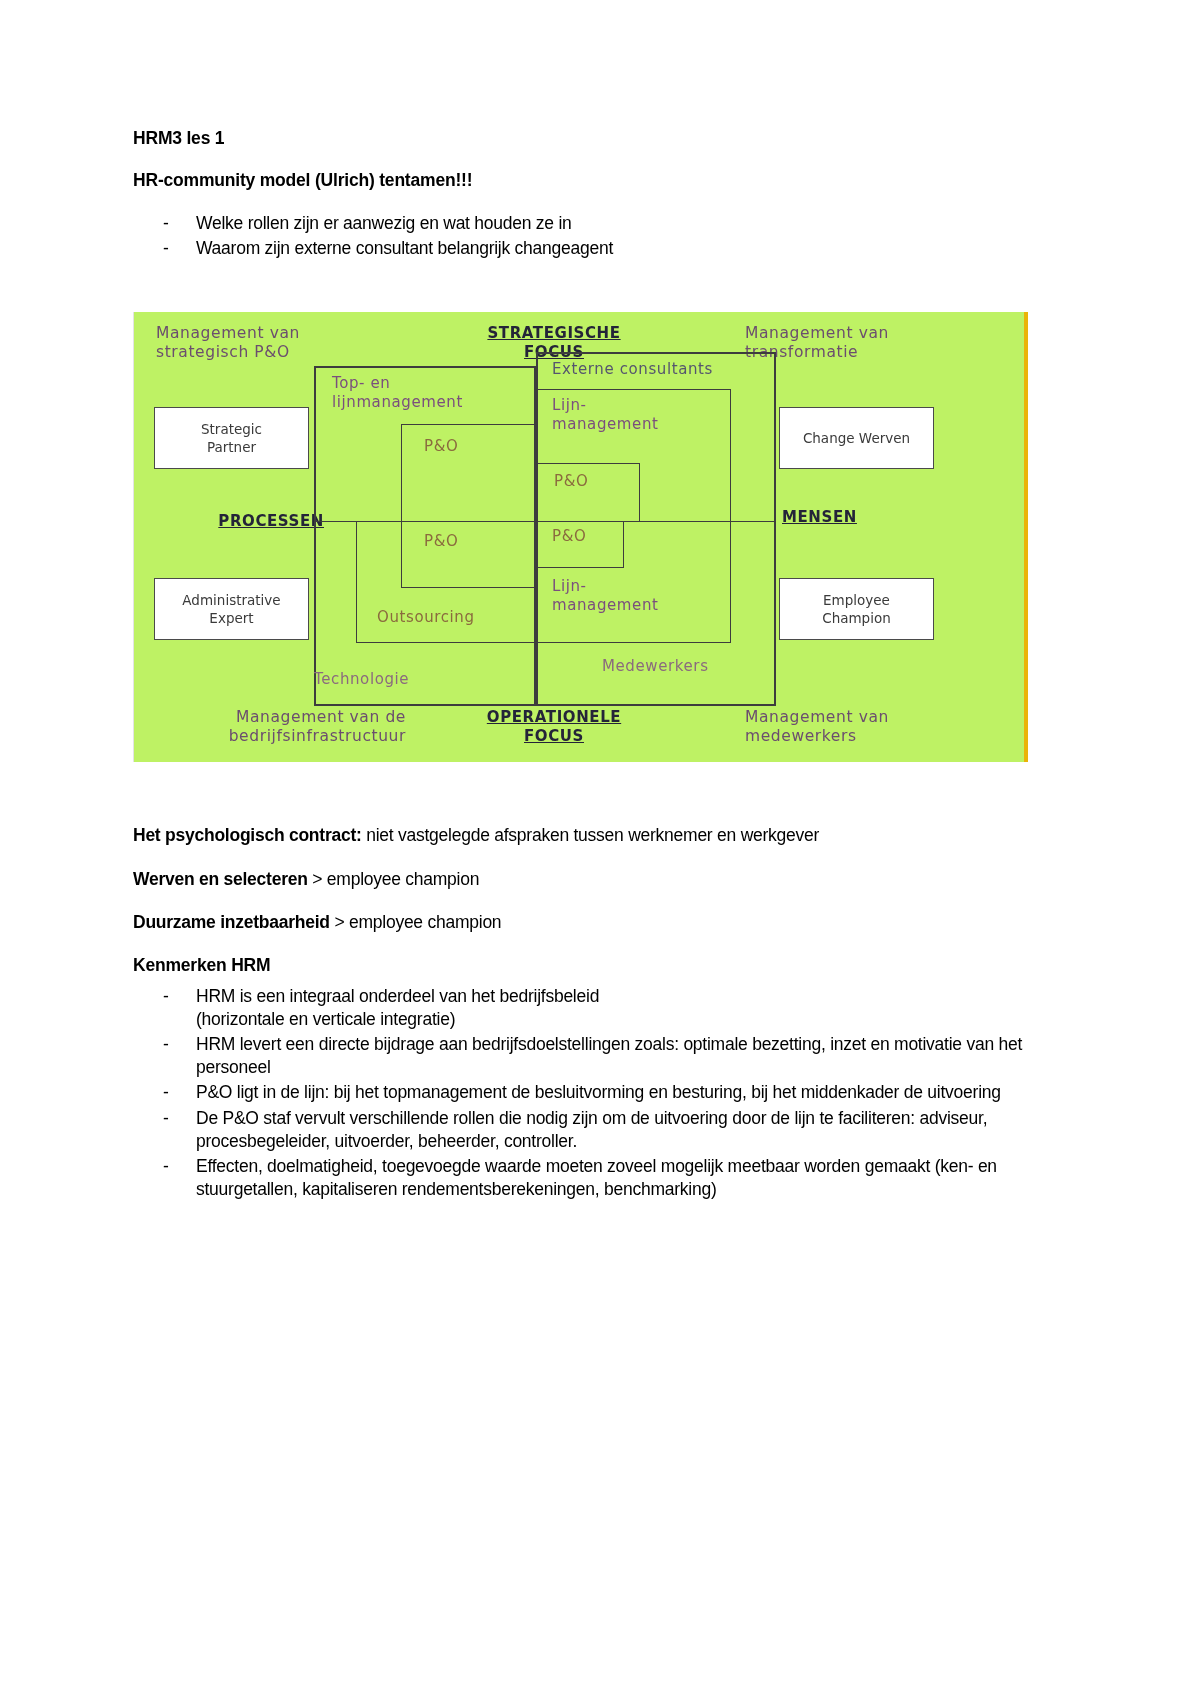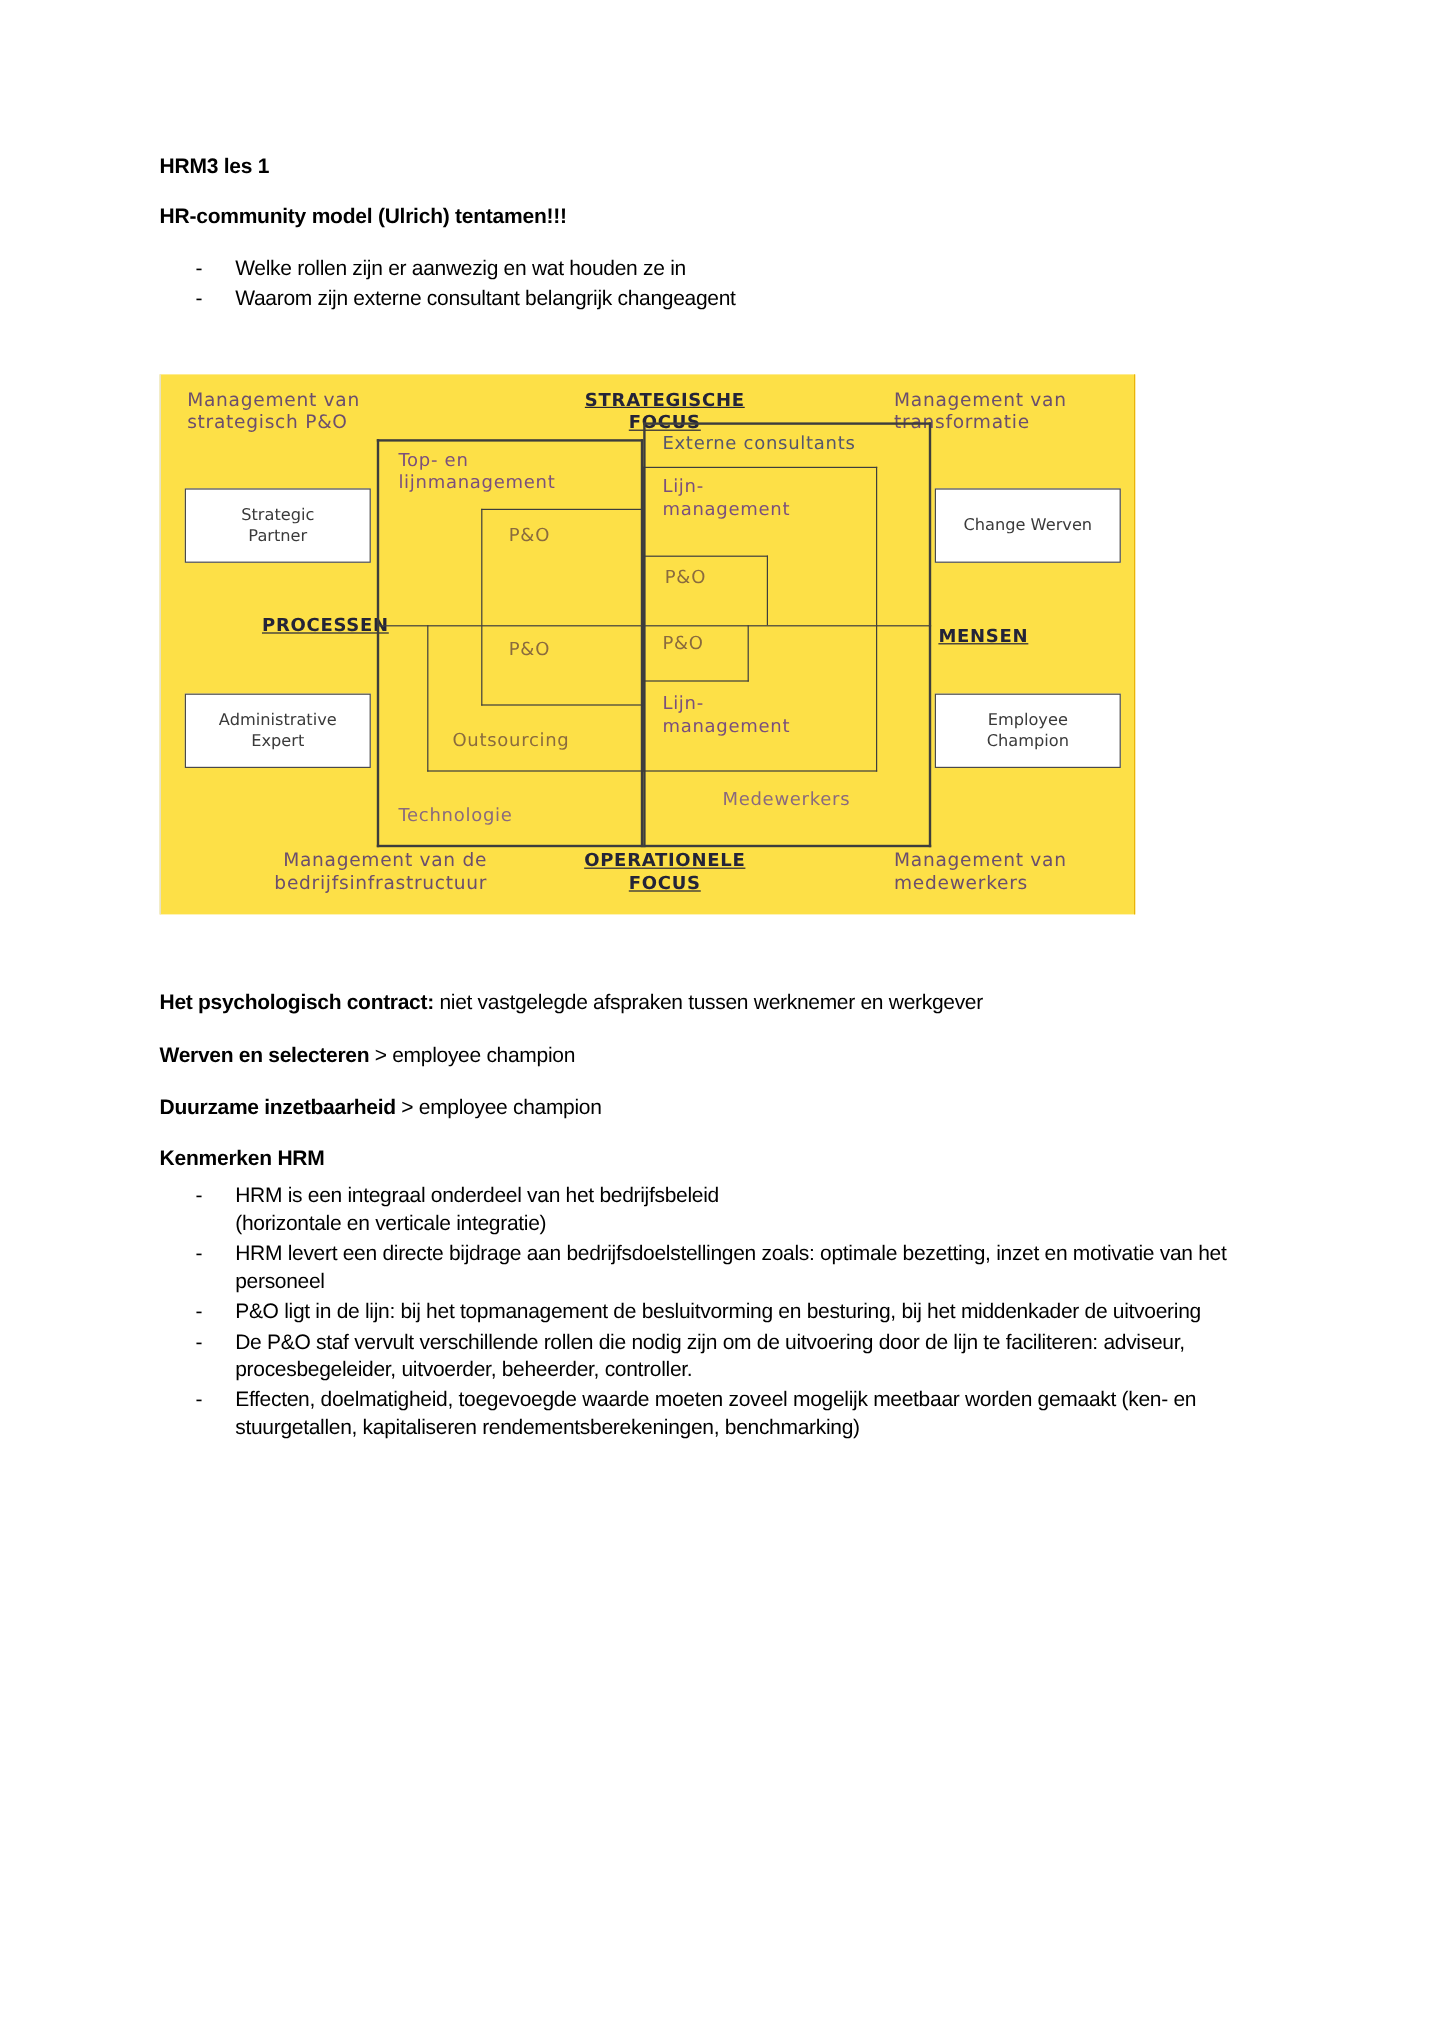--- a/index.html
+++ b/index.html
@@ -63,25 +63,25 @@
     left: 30px;
     top: 0;
   }
 
   .top-list { margin-top: -4px; margin-bottom: 0; }
 
   
   .diagram-wrap {
     position: relative;
     margin: 52px 0 0 0;
-    width: 813px;
+    width: 895px;
     height: 450px;
-    background: #fde047;
+    background: #bef264;
     border-left: 1px solid #e3e3e3;
-    border-right: 1px solid #eab308;
+    border-right: 4px solid #eab308;
   }
   .diagram {
     position: absolute;
     left: 0; top: 0;
     width: 813px;
     height: 450px;
   }
 
   .dlabel {
     position: absolute;
@@ -171,21 +171,21 @@
 medewerkers</div>
 
         <div class="dlabel axis" style="left:330px; top:12px; width:180px;">STRATEGISCHE
 FOCUS</div>
 
         <div class="dlabel axis" style="left:330px; top:396px; width:180px;">OPERATIONELE
 FOCUS</div>
 
         <div class="dlabel axis" style="left:40px; top:200px; width:150px; text-align:right;">PROCESSEN</div>
 
-        <div class="dlabel axis" style="left:648px; top:209px; width:150px; text-align:left;">MENSEN</div>
+        <div class="dlabel axis" style="left:648px; top:196px; width:150px; text-align:left;">MENSEN</div>
 
         <div class="rolebox" style="left:20px; top:95px; width:155px; height:62px;">Strategic
 Partner</div>
 
         <div class="rolebox" style="left:645px; top:95px; width:155px; height:62px;">Change Werven</div>
 
         <div class="rolebox" style="left:20px; top:266px; width:155px; height:62px;">Administrative
 Expert</div>
 
         <div class="rolebox" style="left:645px; top:266px; width:155px; height:62px;">Employee
@@ -194,21 +194,21 @@
         <div style="position:absolute; left:180px; top:209px; width:462px; height:0; border-top:1.8px solid #3d3d3d;"></div>
 
         <div class="frame" style="left:180px; top:54px; width:222px; height:155px; border-bottom:none;"></div>
         <div class="innerlabel c-purple" style="left:198px; top:62px; width:190px;">Top- en
 lijnmanagement</div>
 
         <div class="frame thin" style="left:267px; top:112px; width:135px; height:97px; border-bottom:none;"></div>
         <div class="innerlabel c-brown" style="left:290px; top:125px;">P&amp;O</div>
 
         <div class="frame" style="left:180px; top:209px; width:222px; height:185px; border-top:none;"></div>
-        <div class="innerlabel c-mauve" style="left:198px; top:358px;text-align:center;">Technologie</div>
+        <div class="innerlabel c-mauve" style="left:180px; top:358px;text-align:center;">Technologie</div>
 
         <div class="frame thin" style="left:222px; top:209px; width:180px; height:122px; border-top:none;"></div>
         <div class="innerlabel c-brown" style="left:243px; top:296px;">Outsourcing</div>
 
         <div class="frame thin" style="left:267px; top:209px; width:135px; height:67px; border-top:none;"></div>
         <div class="innerlabel c-brown" style="left:290px; top:220px;">P&amp;O</div>
 
         <div class="frame" style="left:402px; top:40px; width:240px; height:169px; border-bottom:none;"></div>
         <div class="innerlabel c-slate" style="left:418px; top:48px;">Externe consultants</div>
 

